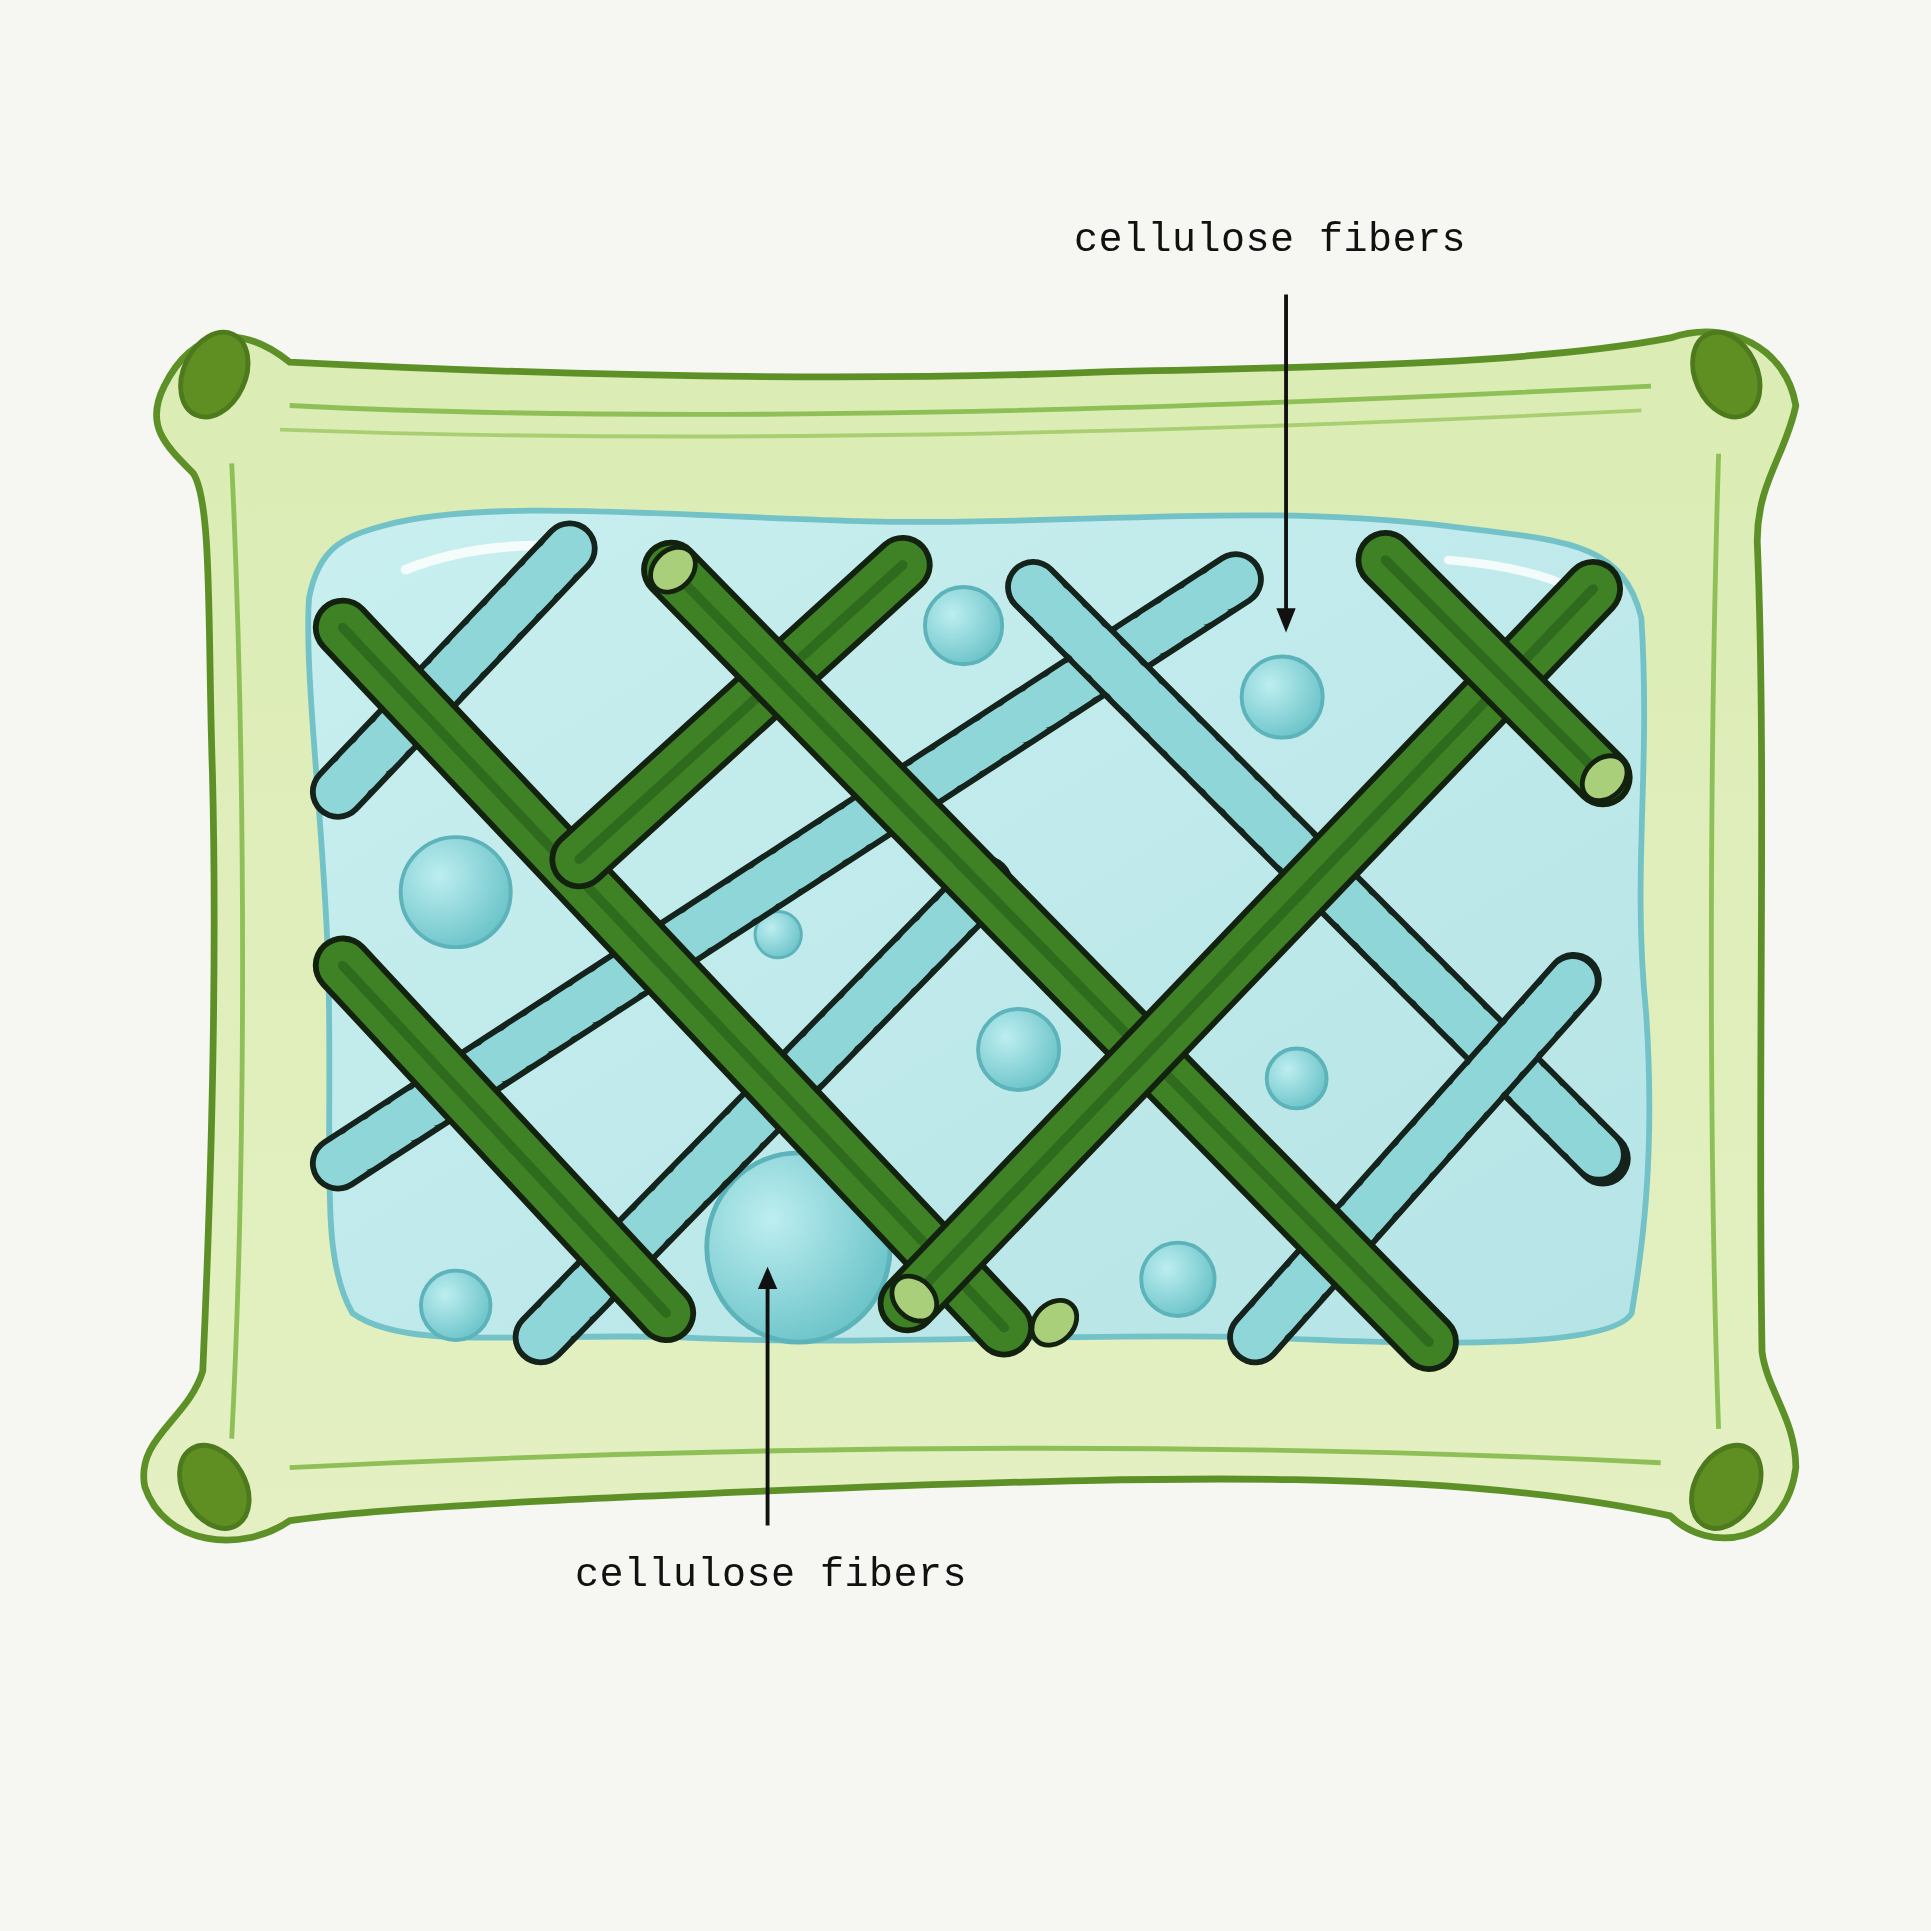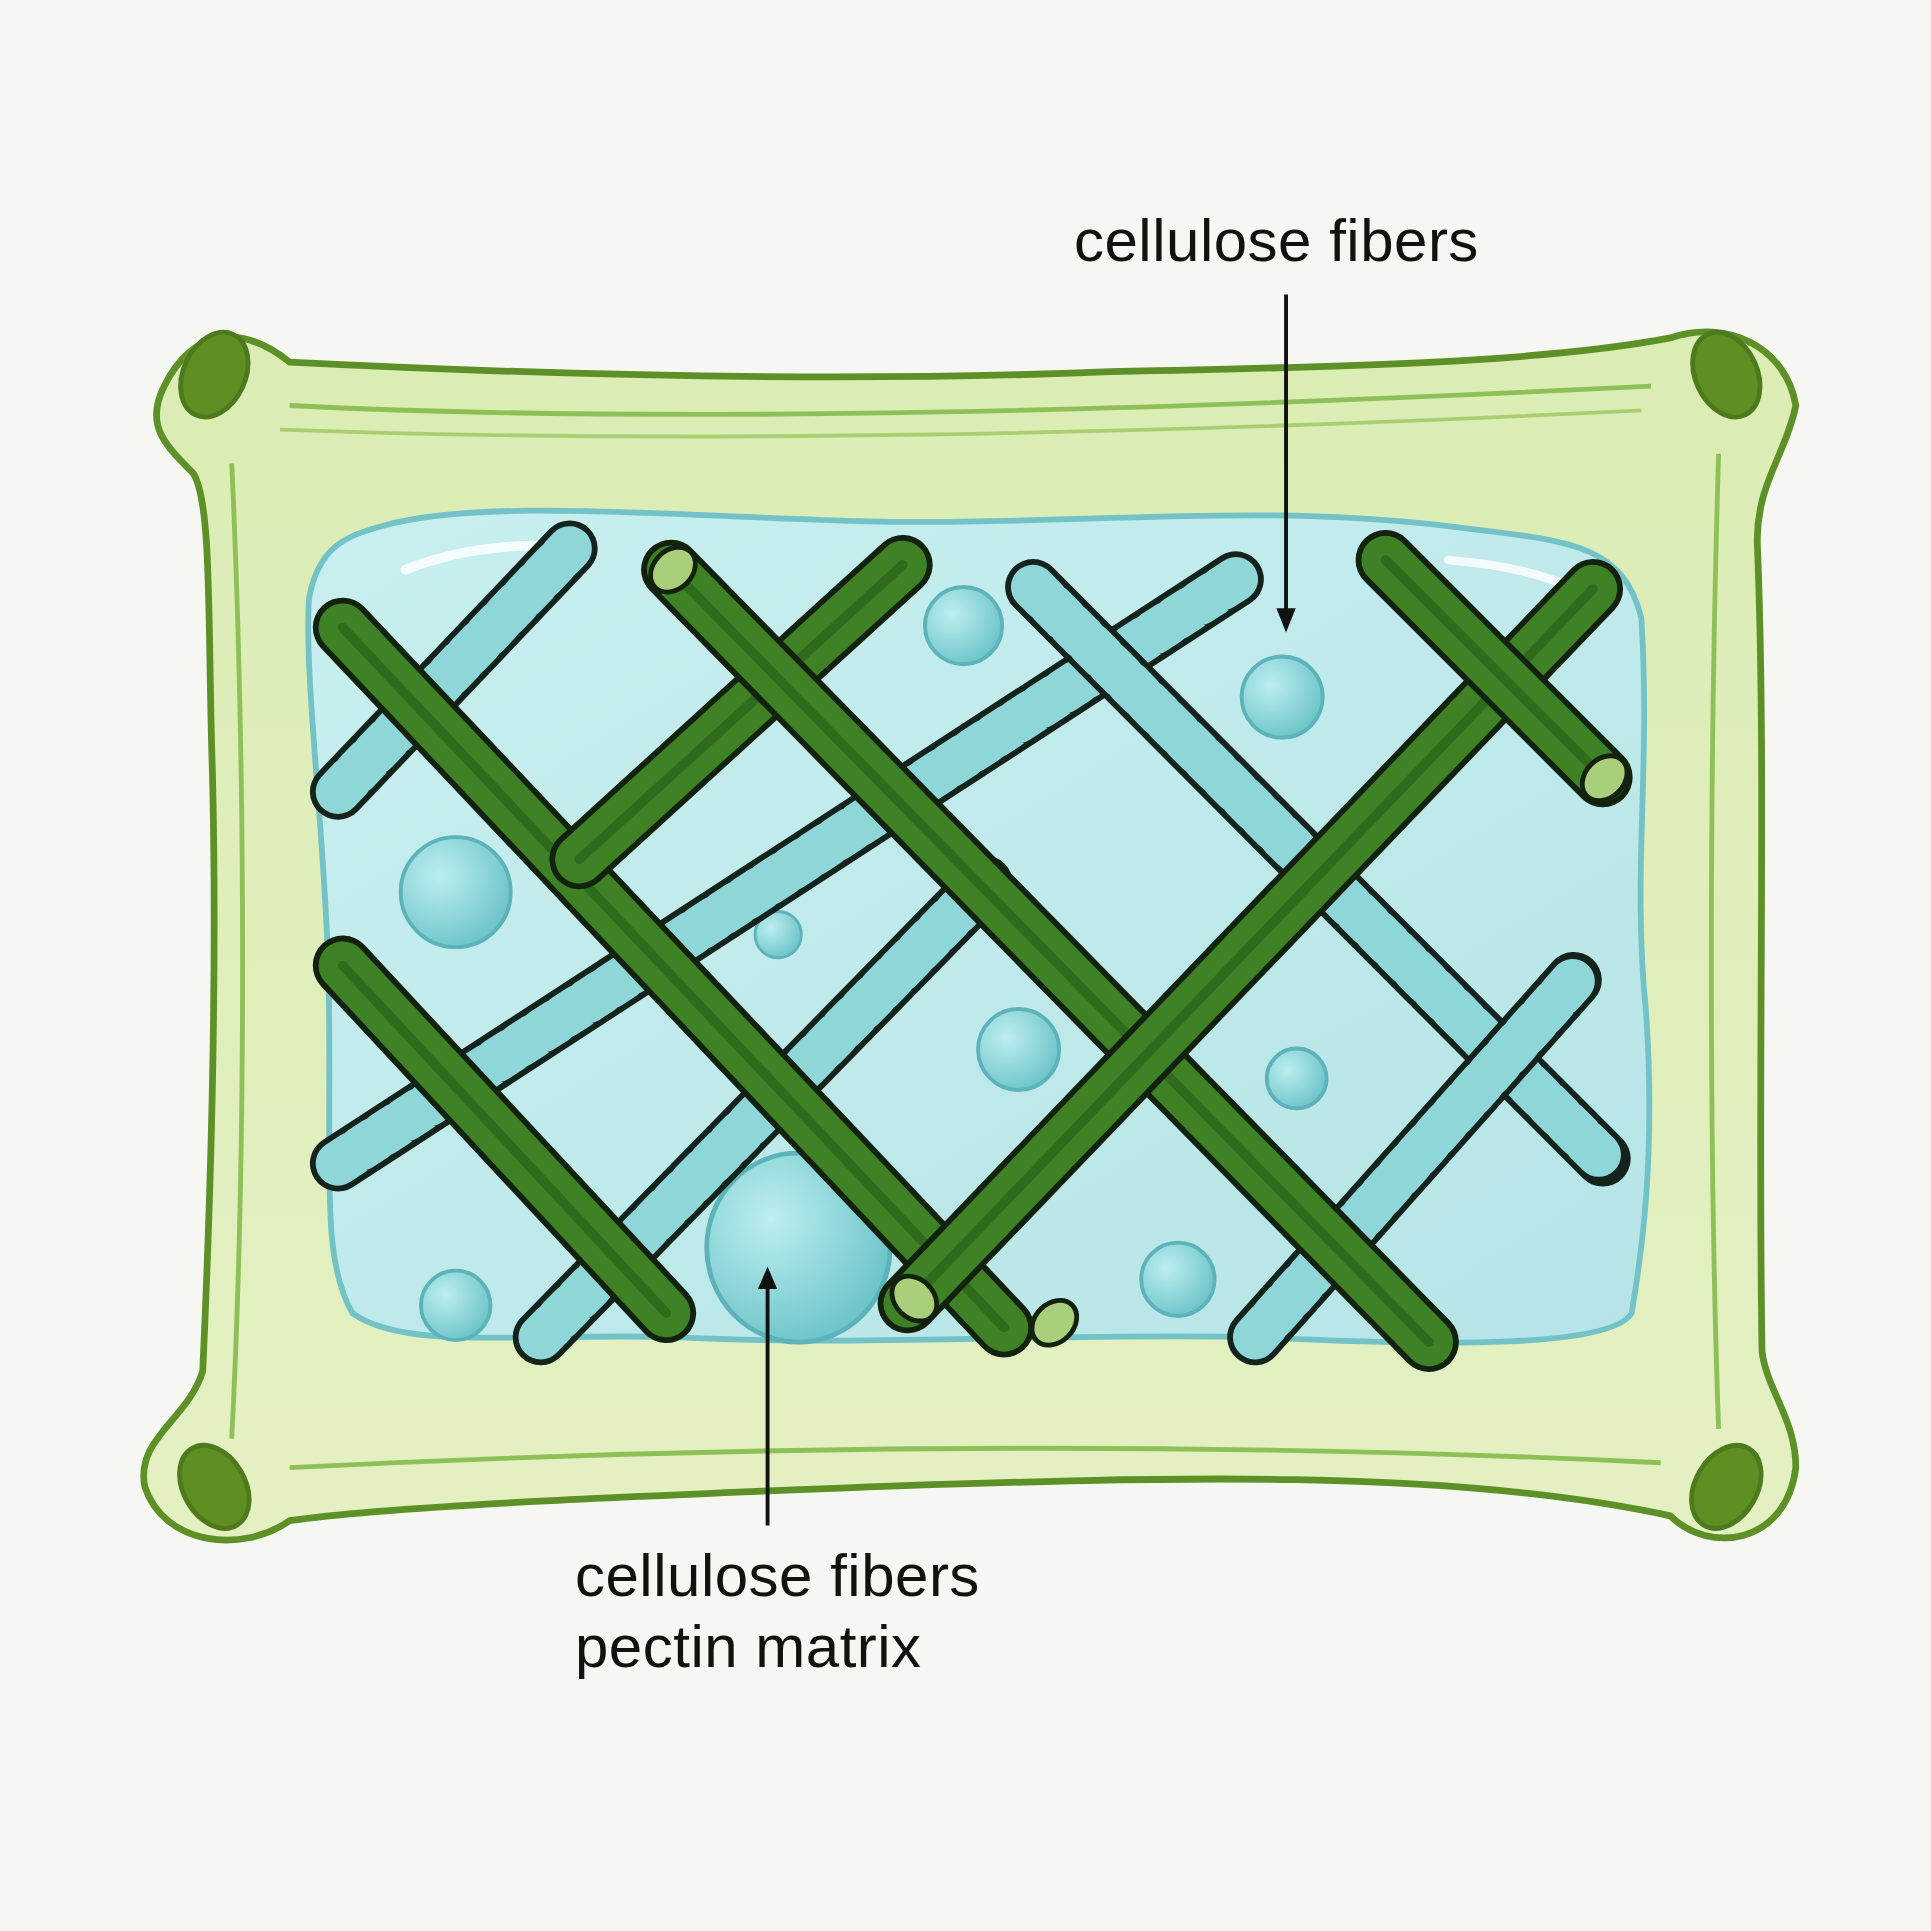--- a/index.html
+++ b/index.html
@@ -1,18 +1,18 @@
 <!DOCTYPE html>
 <html><head>
   <meta charset="utf-8">
   <style>
     html, body { margin:0; padding:0; background:#f6f7f2; }
     body { width:1931px; height:1931px; overflow:hidden; position:relative; font-family:"Liberation Sans", sans-serif; }
     #stage { position:absolute; left:0; top:0; width:1931px; height:1931px; }
-    .label { position:absolute; color:#111; font-family:Liberation Sans, sans-serif; font-size:60px; line-height:71px; white-space:nowrap; letter-spacing:0.5px; }
+    .label { position:absolute; color:#111; font-family:Liberation Mono, monospace; font-size:40px; line-height:71px; white-space:nowrap; letter-spacing:0.5px; }
     #label-top { left:1074px; top:205px; }
     #label-bottom { left:575px; top:1540px; }
   </style>
 </head>
 <body>
 
 <svg id="stage" viewBox="0 0 2000 2000" xmlns="http://www.w3.org/2000/svg">
   <defs>
     <linearGradient id="wallGrad" x1="0" y1="0" x2="0" y2="1">
       <stop offset="0" stop-color="#dbecb4"></stop>
@@ -134,15 +134,14 @@
     <line x1="1332" y1="305" x2="1332" y2="635" stroke="#111" stroke-width="4"></line>
     <polygon points="1322,630 1342,630 1332,655" fill="#111"></polygon>
     <line x1="795" y1="1580" x2="795" y2="1330" stroke="#111" stroke-width="4"></line>
     <polygon points="785,1335 805,1335 795,1312" fill="#111"></polygon>
   </g>
 </svg>
 
 <div class="label" id="label-top">cellulose fibers</div>
 <div class="label" id="label-bottom">
   <div>cellulose fibers</div>
-  <div>pectin matrix</div>
 </div>
 
 
 </body></html>

